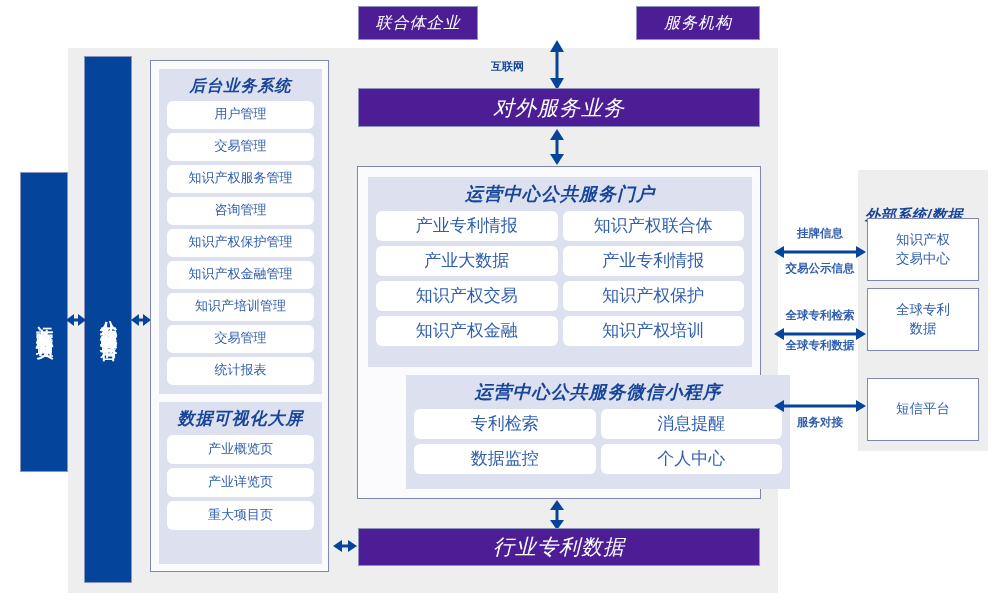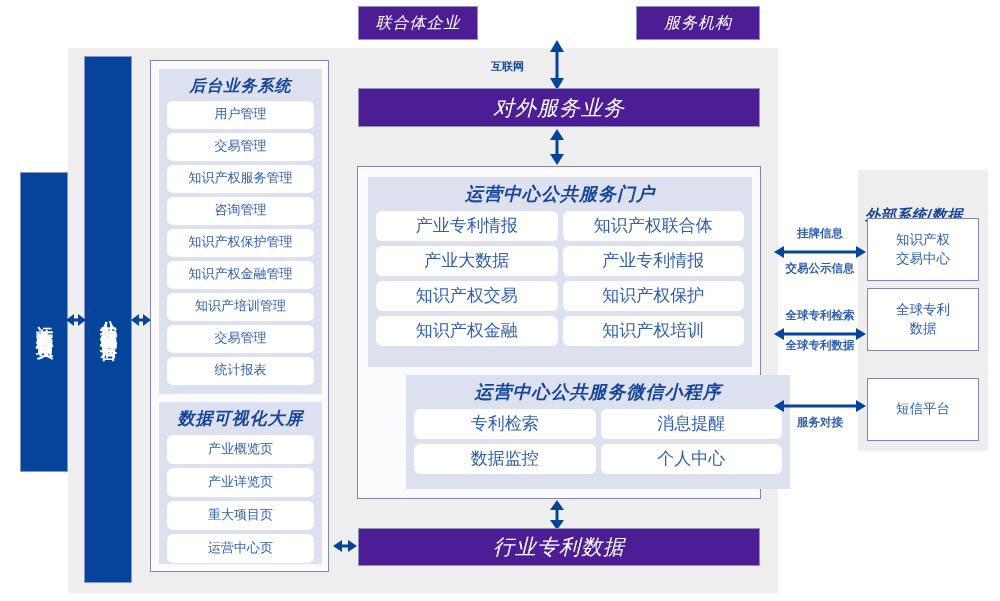--- a/index.html
+++ b/index.html
@@ -198,21 +198,20 @@
       <div class="cell">知识产培训管理</div>
       <div class="cell">交易管理</div>
       <div class="cell">统计报表</div>
     </div>
 
     <div class="group stack" style="left:8px;top:341px;width:163px;height:162px;position:absolute;">
       <div class="group-title big">数据可视化大屏</div>
       <div class="cell" style="height:29px;">产业概览页</div>
       <div class="cell" style="height:29px;">产业详览页</div>
       <div class="cell" style="height:29px;">重大项目页</div>
-      <div class="cell" style="height:29px;">运营中心页</div>
     </div>
   </div>
 
   <div class="arrow" style="left:333px;top:536px;">
     <svg width="24" height="20" viewBox="0 0 24 20">
       <line x1="6" y1="10" x2="18" y2="10" stroke="#04449a" stroke-width="3"></line>
       <polygon points="0,10 9,4 9,16" fill="#04449a"></polygon>
       <polygon points="24,10 15,4 15,16" fill="#04449a"></polygon>
     </svg>
   </div>

